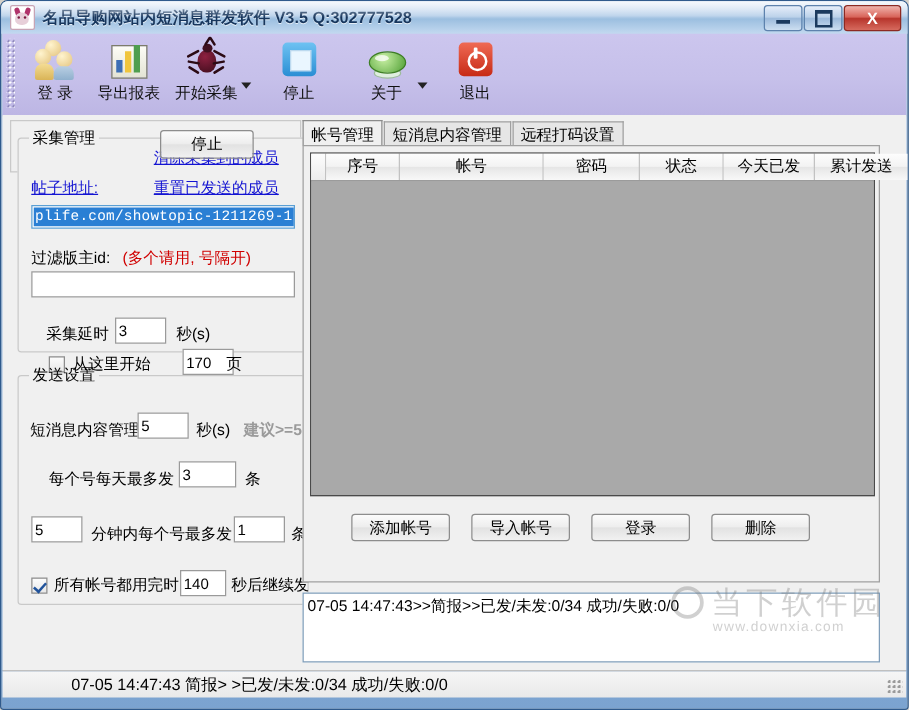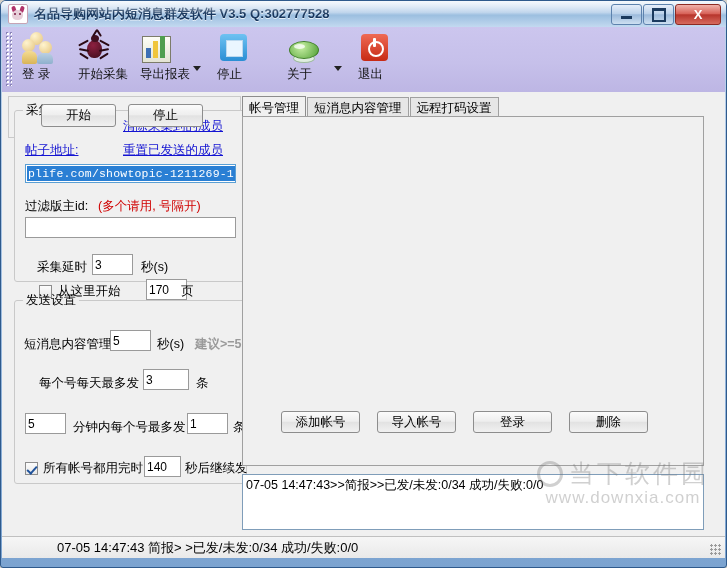--- a/index.html
+++ b/index.html
@@ -73,21 +73,21 @@
     display:flex;align-items:flex-start;
   }
   #toolbar .gripper{
     width:7px;height:55px;margin:4px 4px 0 3px;flex:none;
     background-image:radial-gradient(circle at 2px 2px,#fff 1px,transparent 1px),
                      radial-gradient(circle at 2px 2px,#8a84b8 1px,transparent 1px);
     background-size:4px 4px,4px 4px;
     background-position:1px 1px,0 0;
   }
   .tbtn{
-    display:flex;flex-direction:column;align-items:flex-start;justify-content:flex-start;
+    display:flex;flex-direction:column;align-items:center;justify-content:flex-start;
     padding:5px 6px 0 6px;min-width:44px;cursor:default;position:relative;
   }
   .tbtn .ticon{width:32px;height:32px;position:relative;}
   .tbtn .tlabel{margin-top:2px;font-size:12.5px;color:#111;white-space:nowrap;}
   .tarrow{
     align-self:center;margin-top:18px;width:0;height:0;
     border-left:4px solid transparent;border-right:4px solid transparent;
     border-top:5px solid #222;margin-left:-3px;margin-right:2px;
   }
   
@@ -227,21 +227,21 @@
   #watermark{
     position:absolute;right:16px;bottom:28px;
     color:rgba(120,120,120,.35);pointer-events:none;user-select:none;
     text-align:center;
   }
   #watermark .wm-main{font-size:25px;letter-spacing:3px;display:flex;align-items:center;font-family:Liberation Serif, serif;}
   #watermark .wm-o{
     display:inline-block;width:26px;height:26px;border:3px solid rgba(120,120,120,.35);
     border-radius:50%;margin-right:6px;box-sizing:border-box;
   }
-  #watermark .wm-sub{font-size:17px;letter-spacing:1px;margin-top:-2px;}
+  #watermark .wm-sub{font-size:11px;letter-spacing:1px;margin-top:-2px;}
 </style>
 </head>
 <body>
 
 <div id="window">
 
   <div id="titlebar">
     <div class="glow"></div>
     <div id="appicon">
       <span class="ear1"></span>
@@ -267,47 +267,47 @@
 
     <div class="tbtn">
       <div class="ticon ic-users">
         <span class="p h1"></span>
           <span class="p h2"></span>
           <span class="p h3"></span>
         <span class="b1"></span>
           <span class="b2"></span>
       </div>
       <div class="tlabel">登 录</div>
+    </div>
+
+    <div class="tbtn">
+      <div class="ticon ic-chart">
+        <span class="base"></span>
+        <span class="bar b1"></span>
+          <span class="bar b2"></span>
+          <span class="bar b3"></span>
+      </div>
+      <div class="tlabel">导出报表</div>
     </div>
 
     <div class="tbtn">
       <div class="ticon ic-bug">
         <span class="body"></span>
           <span class="head"></span>
         <span class="lg" style="left:0px;top:10px;width:11px;transform:rotate(-28deg);"></span>
         <span class="lg" style="left:1px;top:17px;width:10px;transform:rotate(10deg);"></span>
         <span class="lg" style="left:1px;top:23px;width:10px;transform:rotate(32deg);"></span>
         <span class="lg" style="left:21px;top:10px;width:11px;transform:rotate(28deg);"></span>
         <span class="lg" style="left:21px;top:17px;width:10px;transform:rotate(-10deg);"></span>
         <span class="lg" style="left:21px;top:23px;width:10px;transform:rotate(-32deg);"></span>
         <span class="lg" style="left:13px;top:0px;width:8px;transform:rotate(-58deg);"></span>
         <span class="lg" style="left:17px;top:0px;width:8px;transform:rotate(58deg);"></span>
       </div>
       <div class="tlabel">开始采集</div>
     </div>
-
-    <div class="tbtn">
-      <div class="ticon ic-chart">
-        <span class="base"></span>
-        <span class="bar b1"></span>
-          <span class="bar b2"></span>
-          <span class="bar b3"></span>
-      </div>
-      <div class="tlabel">导出报表</div>
-    </div>
     <div class="tarrow"></div>
 
     <div class="tbtn" style="margin-left:8px;">
       <div class="ticon ic-stop">
         <span class="sq"></span>
           <span class="in"></span>
       </div>
       <div class="tlabel">停止</div>
     </div>
 
@@ -380,35 +380,46 @@
         <input class="tb abs" type="text" style="left: 172px; top: 104px; width: 41px; height: 21px;" value="1">
         <span class="lbl abs" style="left:218px;top:110px;">条</span>
 
         <span class="cbx checked abs" style="left:10px;top:152px;"></span>
         <span class="lbl abs" style="left:28px;top:151px;">所有帐号都用完时</span>
         <input class="tb abs" type="text" style="left: 129px; top: 147px; width: 37px; height: 21px;" value="140">
         <span class="lbl abs" style="left:170px;top:151px;">秒后继续发</span>
       </fieldset>
 
       <div id="grp-actions">
-        <button class="btn abs" style="left:33px;top:8px;width:75px;height:23px;">开始</button>
         <button class="btn abs" style="left:120px;top:8px;width:75px;height:23px;">停止</button>
       </div>
     </div>
 
     <div id="right">
 
       <div id="tabstrip">
         <div class="tab active">帐号管理</div>
         <div class="tab">短消息内容管理</div>
         <div class="tab">远程打码设置</div>
       </div>
 
       <div id="tabpage">
 
+        <div id="gridwrap">
+          <div id="gridhead">
+            <div class="corner"></div>
+            <div class="hcell" style="width:58px;">序号</div>
+            <div class="hcell" style="width:114px;">帐号</div>
+            <div class="hcell" style="width:76px;">密码</div>
+            <div class="hcell" style="width:66px;">状态</div>
+            <div class="hcell" style="width:72px;">今天已发</div>
+            <div class="hcell" style="width:74px;border-right:none;">累计发送</div>
+          </div>
+          <div id="gridbody"></div>
+        </div>
 
         <button class="btn acct-btn" style="left:38px;">添加帐号</button>
         <button class="btn acct-btn" style="left:230px;">登录</button>
         <button class="btn acct-btn" style="left:134px;">导入帐号</button>
         <button class="btn acct-btn" style="left:326px;">删除</button>
       </div>
 
       <div id="logbox">07-05 14:47:43&gt;&gt;简报&gt;&gt;已发/未发:0/34    成功/失败:0/0</div>
     </div>
 

